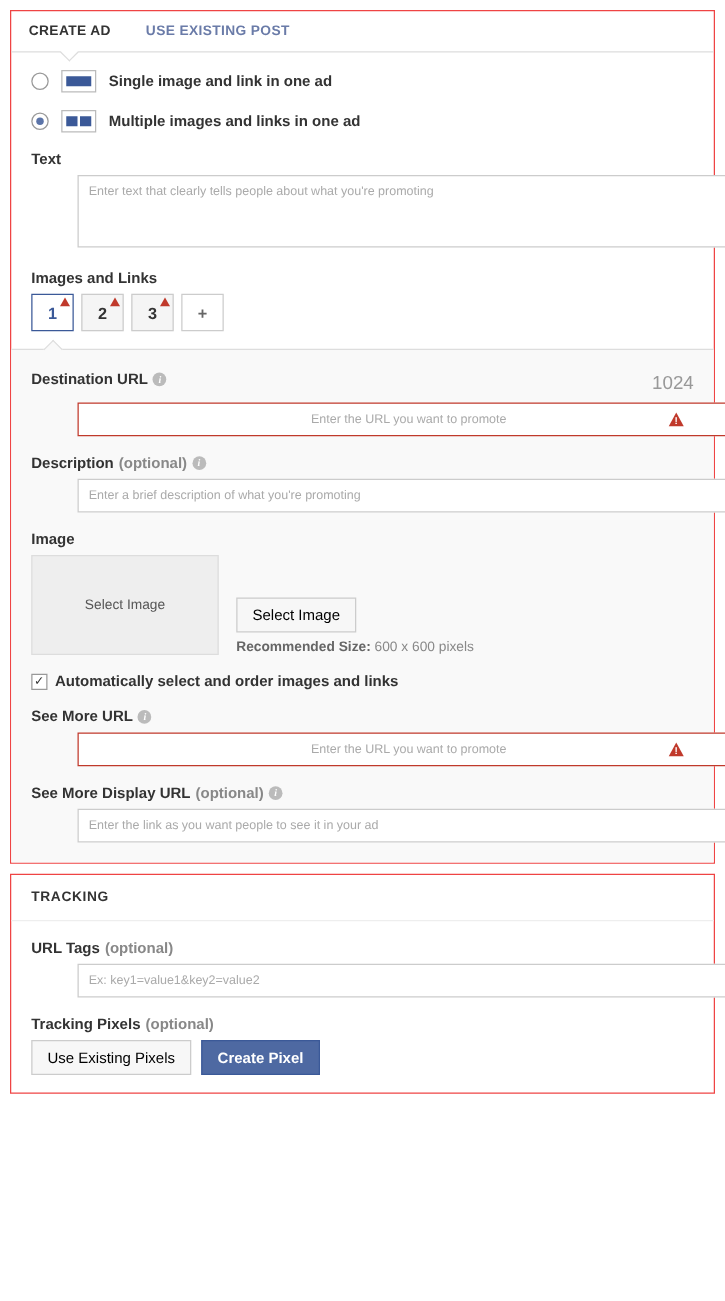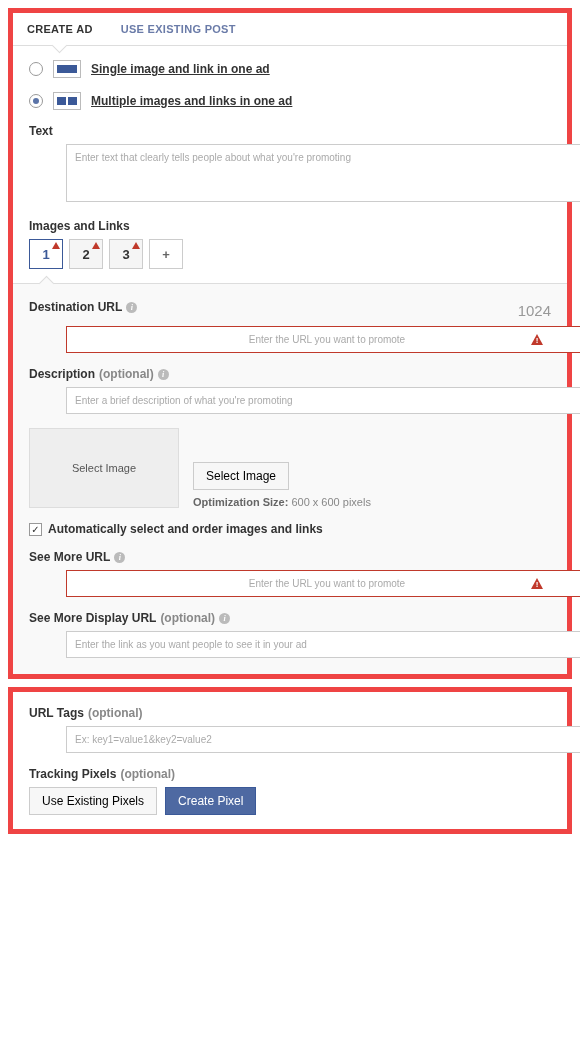--- a/index.html
+++ b/index.html
@@ -1,32 +1,32 @@
 <!DOCTYPE html>
 <html><head>
 <meta charset="utf-8">
 <style>
 * { box-sizing: border-box; margin: 0; padding: 0; }
 body { font-family: Helvetica, Arial, sans-serif; font-size: 12px; color: #333; background: #fff; width: 580px; }
-.panel { border: 5px solid #ef4444; margin: 8px; }
+.panel { border: 1px solid #ef4444; margin: 8px; }
 .tabs { display: flex; border-bottom: 1px solid #ddd; }
 .tab { padding: 10px 14px; font-size: 11px; font-weight: bold; letter-spacing: 0.3px; cursor: pointer; color: #6a7ba8; }
 .tab.active { color: #333; position: relative; }
 .tab.active::after { content: ''; position: absolute; bottom: -6px; left: 50%; margin-left: -6px; width: 10px; height: 10px; background: #fff; border-right: 1px solid #ddd; border-bottom: 1px solid #ddd; transform: rotate(45deg); }
 .section { padding: 14px 16px; }
 .radio-row { display: flex; align-items: center; gap: 10px; margin-bottom: 14px; }
 .radio-outer { width: 14px; height: 14px; border: 1px solid #999; border-radius: 50%; display: flex; align-items: center; justify-content: center; cursor: pointer; }
 .radio-inner { width: 6px; height: 6px; border-radius: 50%; }
 .radio-outer.checked .radio-inner { background: #5b74a8; }
 .ad-thumb { width: 28px; height: 18px; border: 1px solid #bbb; background: #fff; position: relative; }
 .ad-thumb .band { position: absolute; left: 3px; right: 3px; top: 4px; height: 8px; background: #3b5998; }
 .ad-thumb.multi .b1, .ad-thumb.multi .b2 { position: absolute; top: 4px; height: 8px; width: 9px; background: #3b5998; }
 .ad-thumb.multi .b1 { left: 3px; }
 .ad-thumb.multi .b2 { left: 14px; }
-.radio-label { font-size: 12px; font-weight: bold; color: #333; text-decoration: underline; }
+.radio-label { font-size: 12px; font-weight: bold; color: #333; }
 .field-label { font-size: 12px; font-weight: bold; color: #333; margin-bottom: 6px; display: flex; align-items: center; gap: 4px; }
 .optional { font-weight: bold; color: #888; }
 .info-icon { width: 11px; height: 11px; border-radius: 50%; background: #bbb; color: #fff; font-size: 8px; line-height: 11px; font-weight: bold; text-align: center; cursor: pointer; font-family: Georgia, serif; font-style: italic; }
 textarea, input[type=text] { width: 100%; border: 1px solid #ccc; padding: 7px 8px; font-family: inherit; font-size: 10px; color: #333; resize: none; margin-left: 37px; }
 textarea::placeholder, input::placeholder { color: #aaa; }
 textarea { height: 58px; }
 .img-tabs-wrap { margin-top: 6px; position: relative; }
 .img-tabs { display: flex; gap: 6px; }
 .img-tab { width: 34px; height: 30px; border: 1px solid #ccc; background: #f5f5f5; display: flex; align-items: center; justify-content: center; font-size: 13px; font-weight: bold; position: relative; cursor: pointer; }
 .img-tab.active { background: #fff; border-color: #3b5998; color: #3b5998; }
@@ -37,21 +37,21 @@
 .label-row { display: flex; justify-content: space-between; align-items: center; margin-bottom: 6px; }
 .counter { color: #999; font-size: 15px; }
 .input-err { border-color: #c0392b !important; text-align: center; }
 .input-wrap { position: relative; }
 .err-icon { position: absolute; right: 8px; top: 50%; margin-top: -6px; width: 0; height: 0; border-left: 6px solid transparent; border-right: 6px solid transparent; border-bottom: 11px solid #c0392b; }
 .err-icon::after { content: '!'; position: absolute; left: -2px; top: 2px; color: #fff; font-size: 8px; font-weight: bold; width: 4px; text-align: center; }
 .field-block { margin-bottom: 14px; }
 .img-row { display: flex; gap: 14px; align-items: flex-end; }
 .img-drop { width: 150px; height: 80px; background: #eee; border: 1px solid #ddd; display: flex; align-items: center; justify-content: center; font-size: 11px; color: #555; cursor: pointer; }
 .btn { border: 1px solid #ccc; background: #f7f7f7; padding: 6px 12px; font-size: 12px; cursor: pointer; font-family: inherit; }
-.btn-primary { background: #4e69a2; border-color: #3b5998; color: #fff; font-weight: normal; }
+.btn-primary { background: #4e69a2; border-color: #3b5998; color: #fff; font-weight: bold; }
 .rec-size { color: #888; font-size: 11px; margin-top: 6px; }
 .rec-size b { color: #666; }
 .check-row { display: flex; align-items: center; gap: 6px; margin-bottom: 12px; }
 .chk { width: 13px; height: 13px; border: 1px solid #999; background: #fff; display: flex; align-items: center; justify-content: center; cursor: pointer; font-size: 10px; color: #333; }
 .section-head { font-size: 11px; font-weight: bold; letter-spacing: 0.5px; color: #333; padding: 12px 16px; border-bottom: 1px solid #eee; }
 .btn-row { display: flex; gap: 8px; }
 </style>
 </head>
 <body>
 
@@ -128,25 +128,26 @@
     <div class="field-block">
       <div class="field-label">
         <span>Description</span>
         <span class="optional">(optional)</span>
         <span class="info-icon">i</span>
       </div>
       <input type="text" placeholder="Enter a brief description of what you're promoting" style="">
     </div>
 
     <div class="field-block">
+      <div class="field-label">Image</div>
       <div class="img-row">
         <div class="img-drop">Select Image</div>
         <div>
           <button class="btn">Select Image</button>
-          <div class="rec-size"><b>Optimization Size: </b><span>600 x 600 pixels</span></div>
+          <div class="rec-size"><b>Recommended Size: </b><span>600 x 600 pixels</span></div>
         </div>
       </div>
     </div>
 
     <div class="field-block">
       <div class="check-row">
         <div class="chk">✓</div>
         <div style="font-weight:bold">Automatically select and order images and links</div>
       </div>
     </div>
@@ -167,20 +168,21 @@
         <span>See More Display URL</span>
         <span class="optional">(optional)</span>
         <span class="info-icon">i</span>
       </div>
       <input type="text" placeholder="Enter the link as you want people to see it in your ad" style="">
     </div>
   </div>
 </div>
 
 <div class="panel">
+  <div class="section-head">TRACKING</div>
   <div class="section">
     <div class="field-block">
       <div class="field-label">
         <span>URL Tags</span>
         <span class="optional">(optional)</span>
       </div>
       <input type="text" placeholder="Ex: key1=value1&amp;key2=value2" style="">
     </div>
     <div class="field-block" style="margin-bottom:0">
       <div class="field-label">

